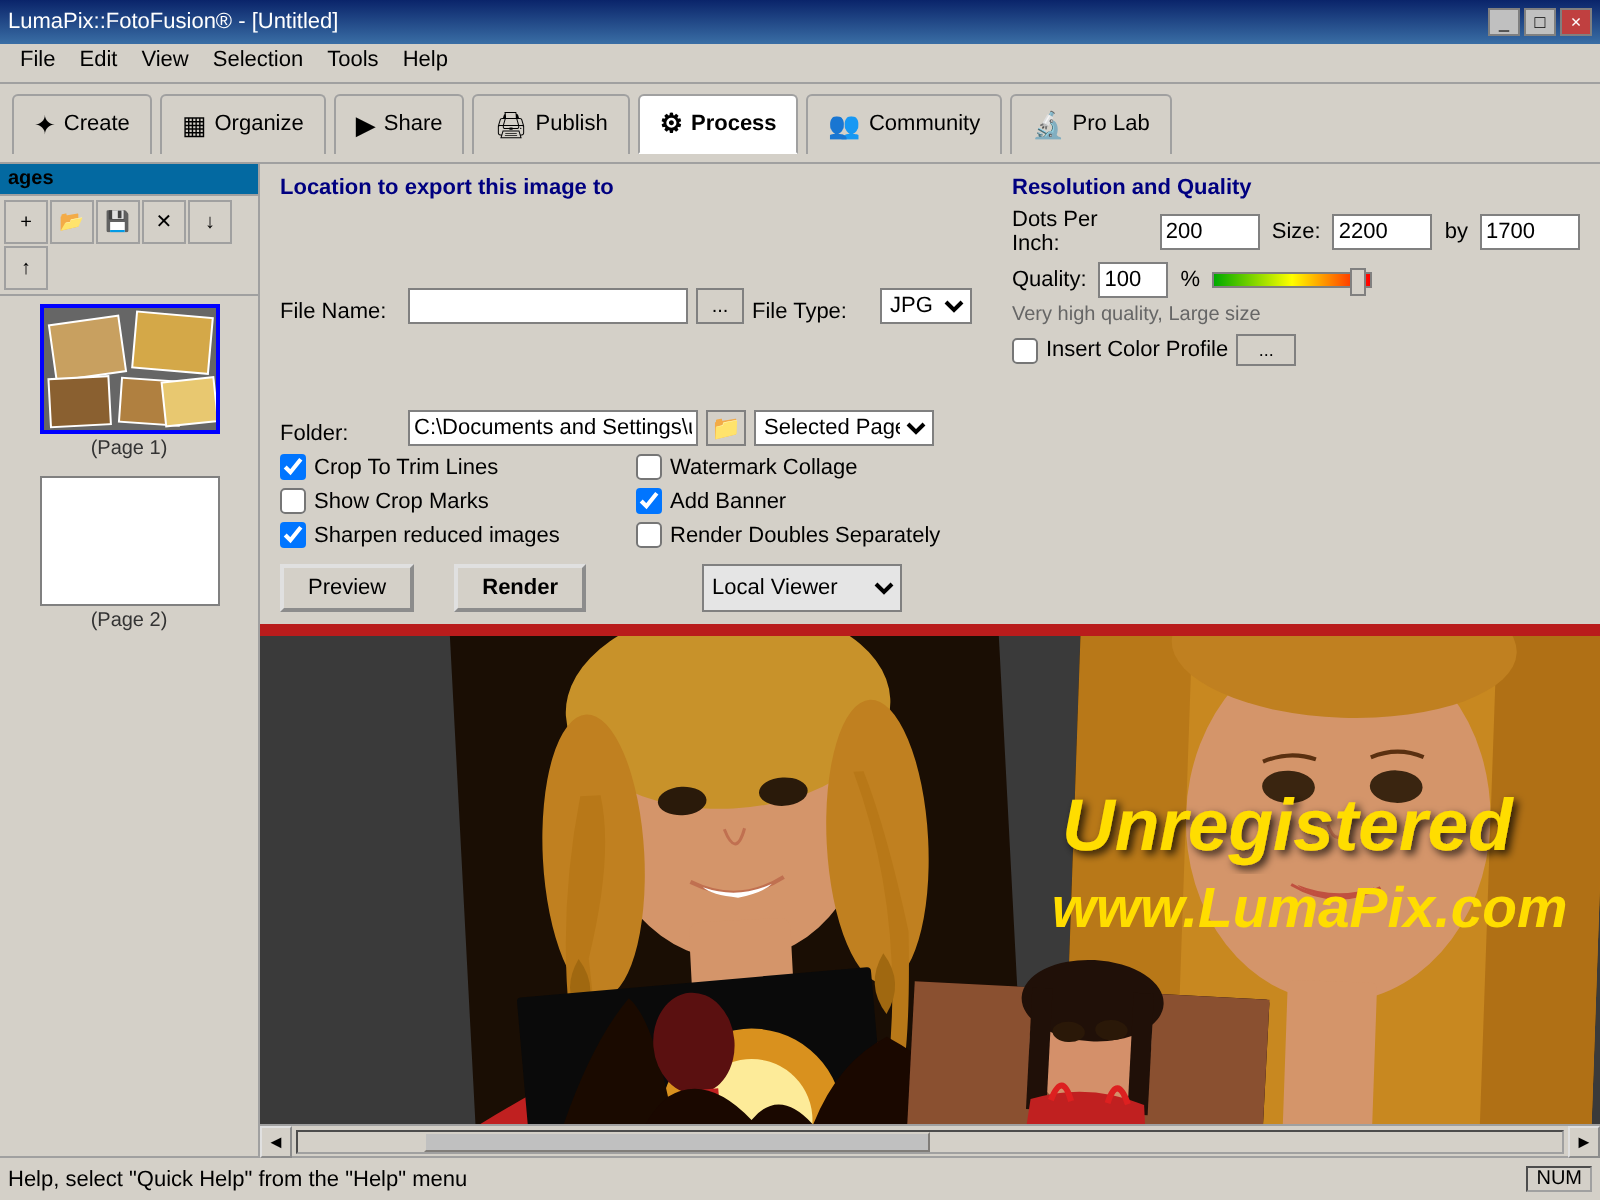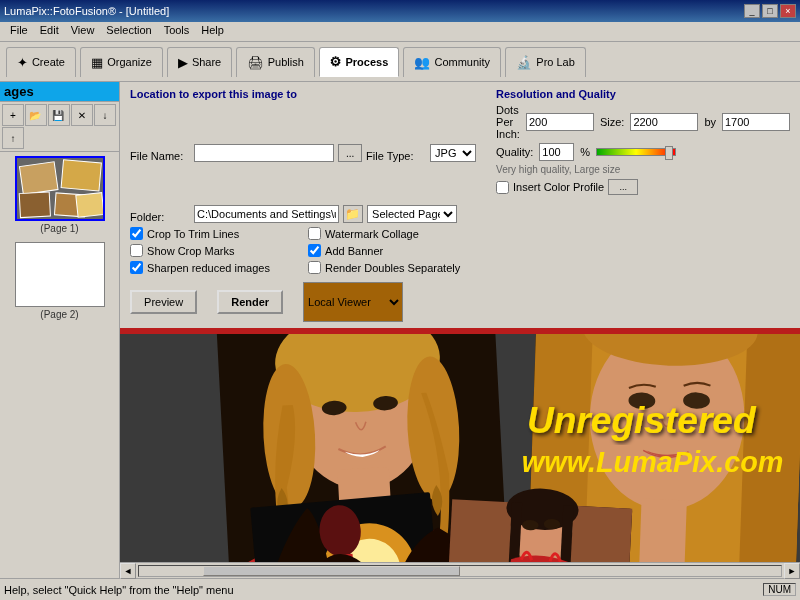--- a/index.html
+++ b/index.html
@@ -75,24 +75,24 @@
 
     
     #left-panel {
       width: 130px;
       background: #d4d0c8;
       border-right: 1px solid #a0a0a0;
       display: flex;
       flex-direction: column;
     }
     #panel-header {
-      background: #0ea5e9;
+      background: #0369a1;
       border-bottom: 1px solid #a0a0a0;
       padding: 2px 4px;
-      font-size: 13px;
+      font-size: 10px;
       font-weight: bold;
     }
     #panel-toolbar {
       display: flex;
       flex-wrap: wrap;
       padding: 2px;
       background: #d4d0c8;
       border-bottom: 1px solid #a0a0a0;
       gap: 1px;
     }
@@ -218,34 +218,34 @@
     }
     .action-btn {
       height: 24px;
       padding: 0 12px;
       background: #d4d0c8;
       border: 2px outset #e0e0e0;
       font-size: 11px;
       cursor: pointer;
     }
     .action-btn.bold-btn { font-weight: bold; }
-    .viewer-select { height: 40px; width: 100px; font-size: 11px; border: 1px solid #808080; background: #a16207; }
+    .viewer-select { height: 24px; width: 100px; font-size: 11px; border: 1px solid #808080; background: #e5e5e5; margin-left: 38px; }
 
     
     #resolution-section {
       min-width: 240px;
     }
     .res-row {
       display: flex;
       align-items: center;
       gap: 6px;
       margin-bottom: 3px;
     }
     .res-label { font-size: 11px; }
-    .res-input { width: 68px; height: 18px; border: 1px solid #808080; background: white; font-size: 11px; padding: 0 2px; }
+    .res-input { width: 50px; height: 18px; border: 1px solid #808080; background: white; font-size: 11px; padding: 0 2px; }
     .res-info { font-size: 10px; color: #666; margin-top: 2px; }
     .quality-bar {
       width: 80px; height: 8px;
       background: linear-gradient(to right, #00aa00, #ffff00, #ff0000);
       border: 1px solid #808080;
       position: relative;
     }
     .quality-handle {
       position: absolute;
       right: 2px; top: -3px;

